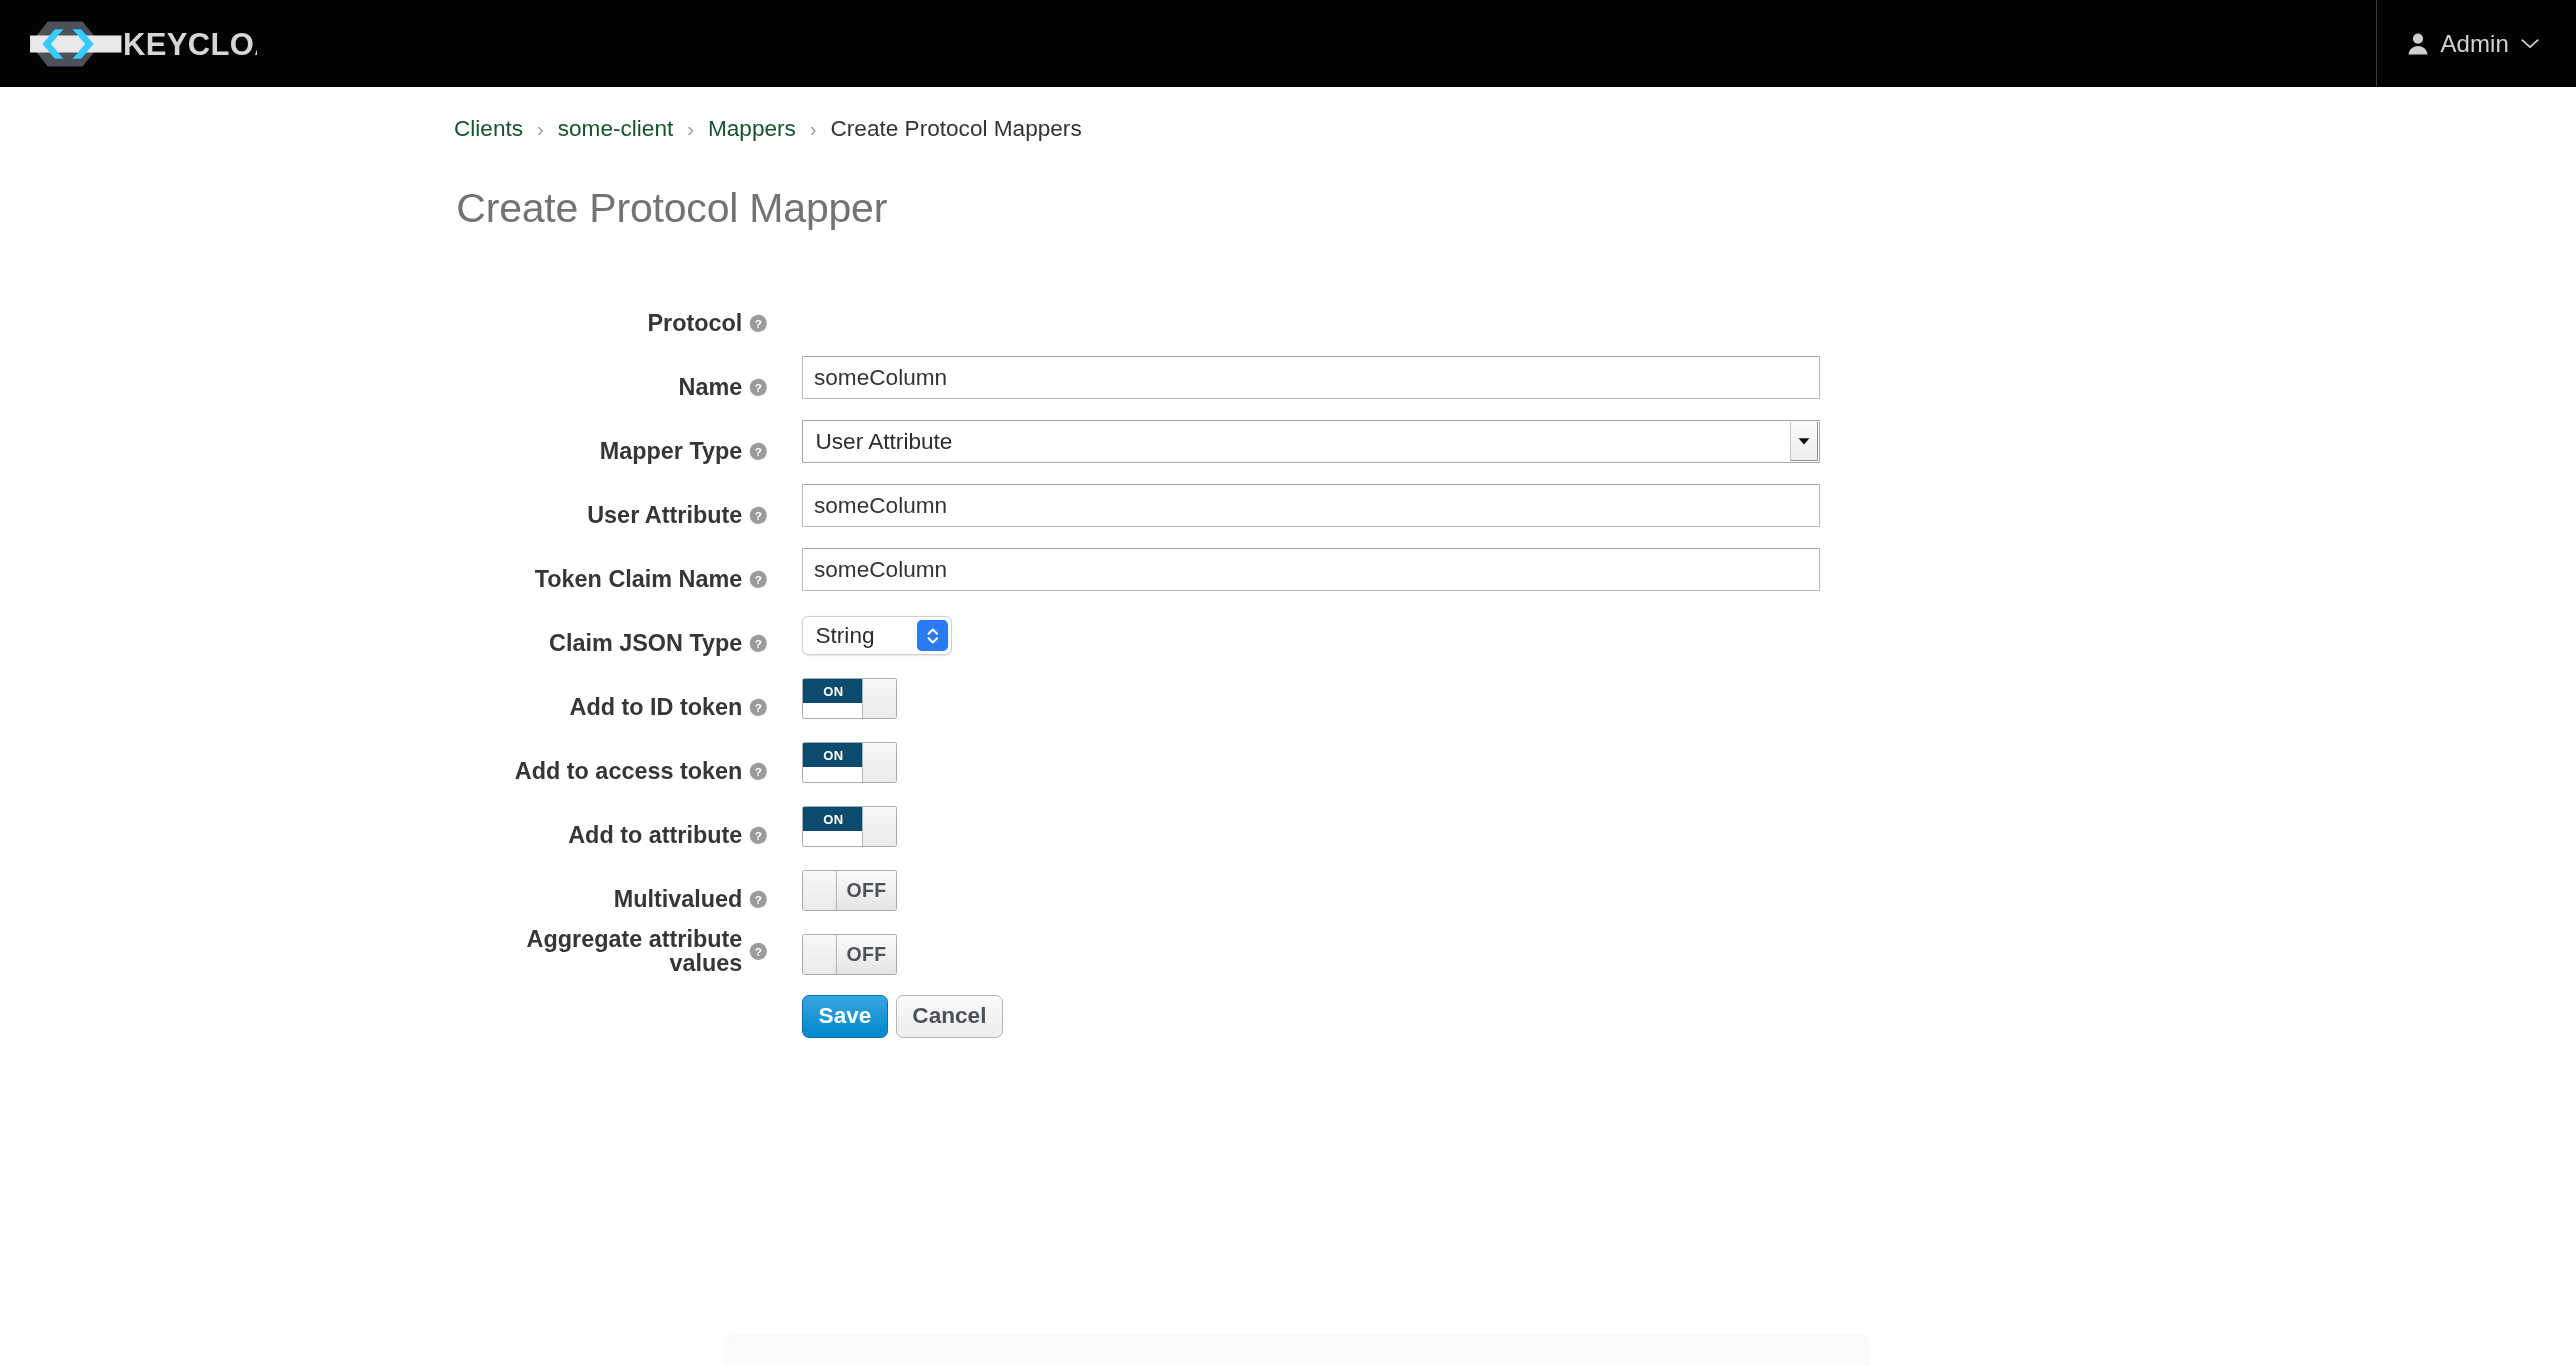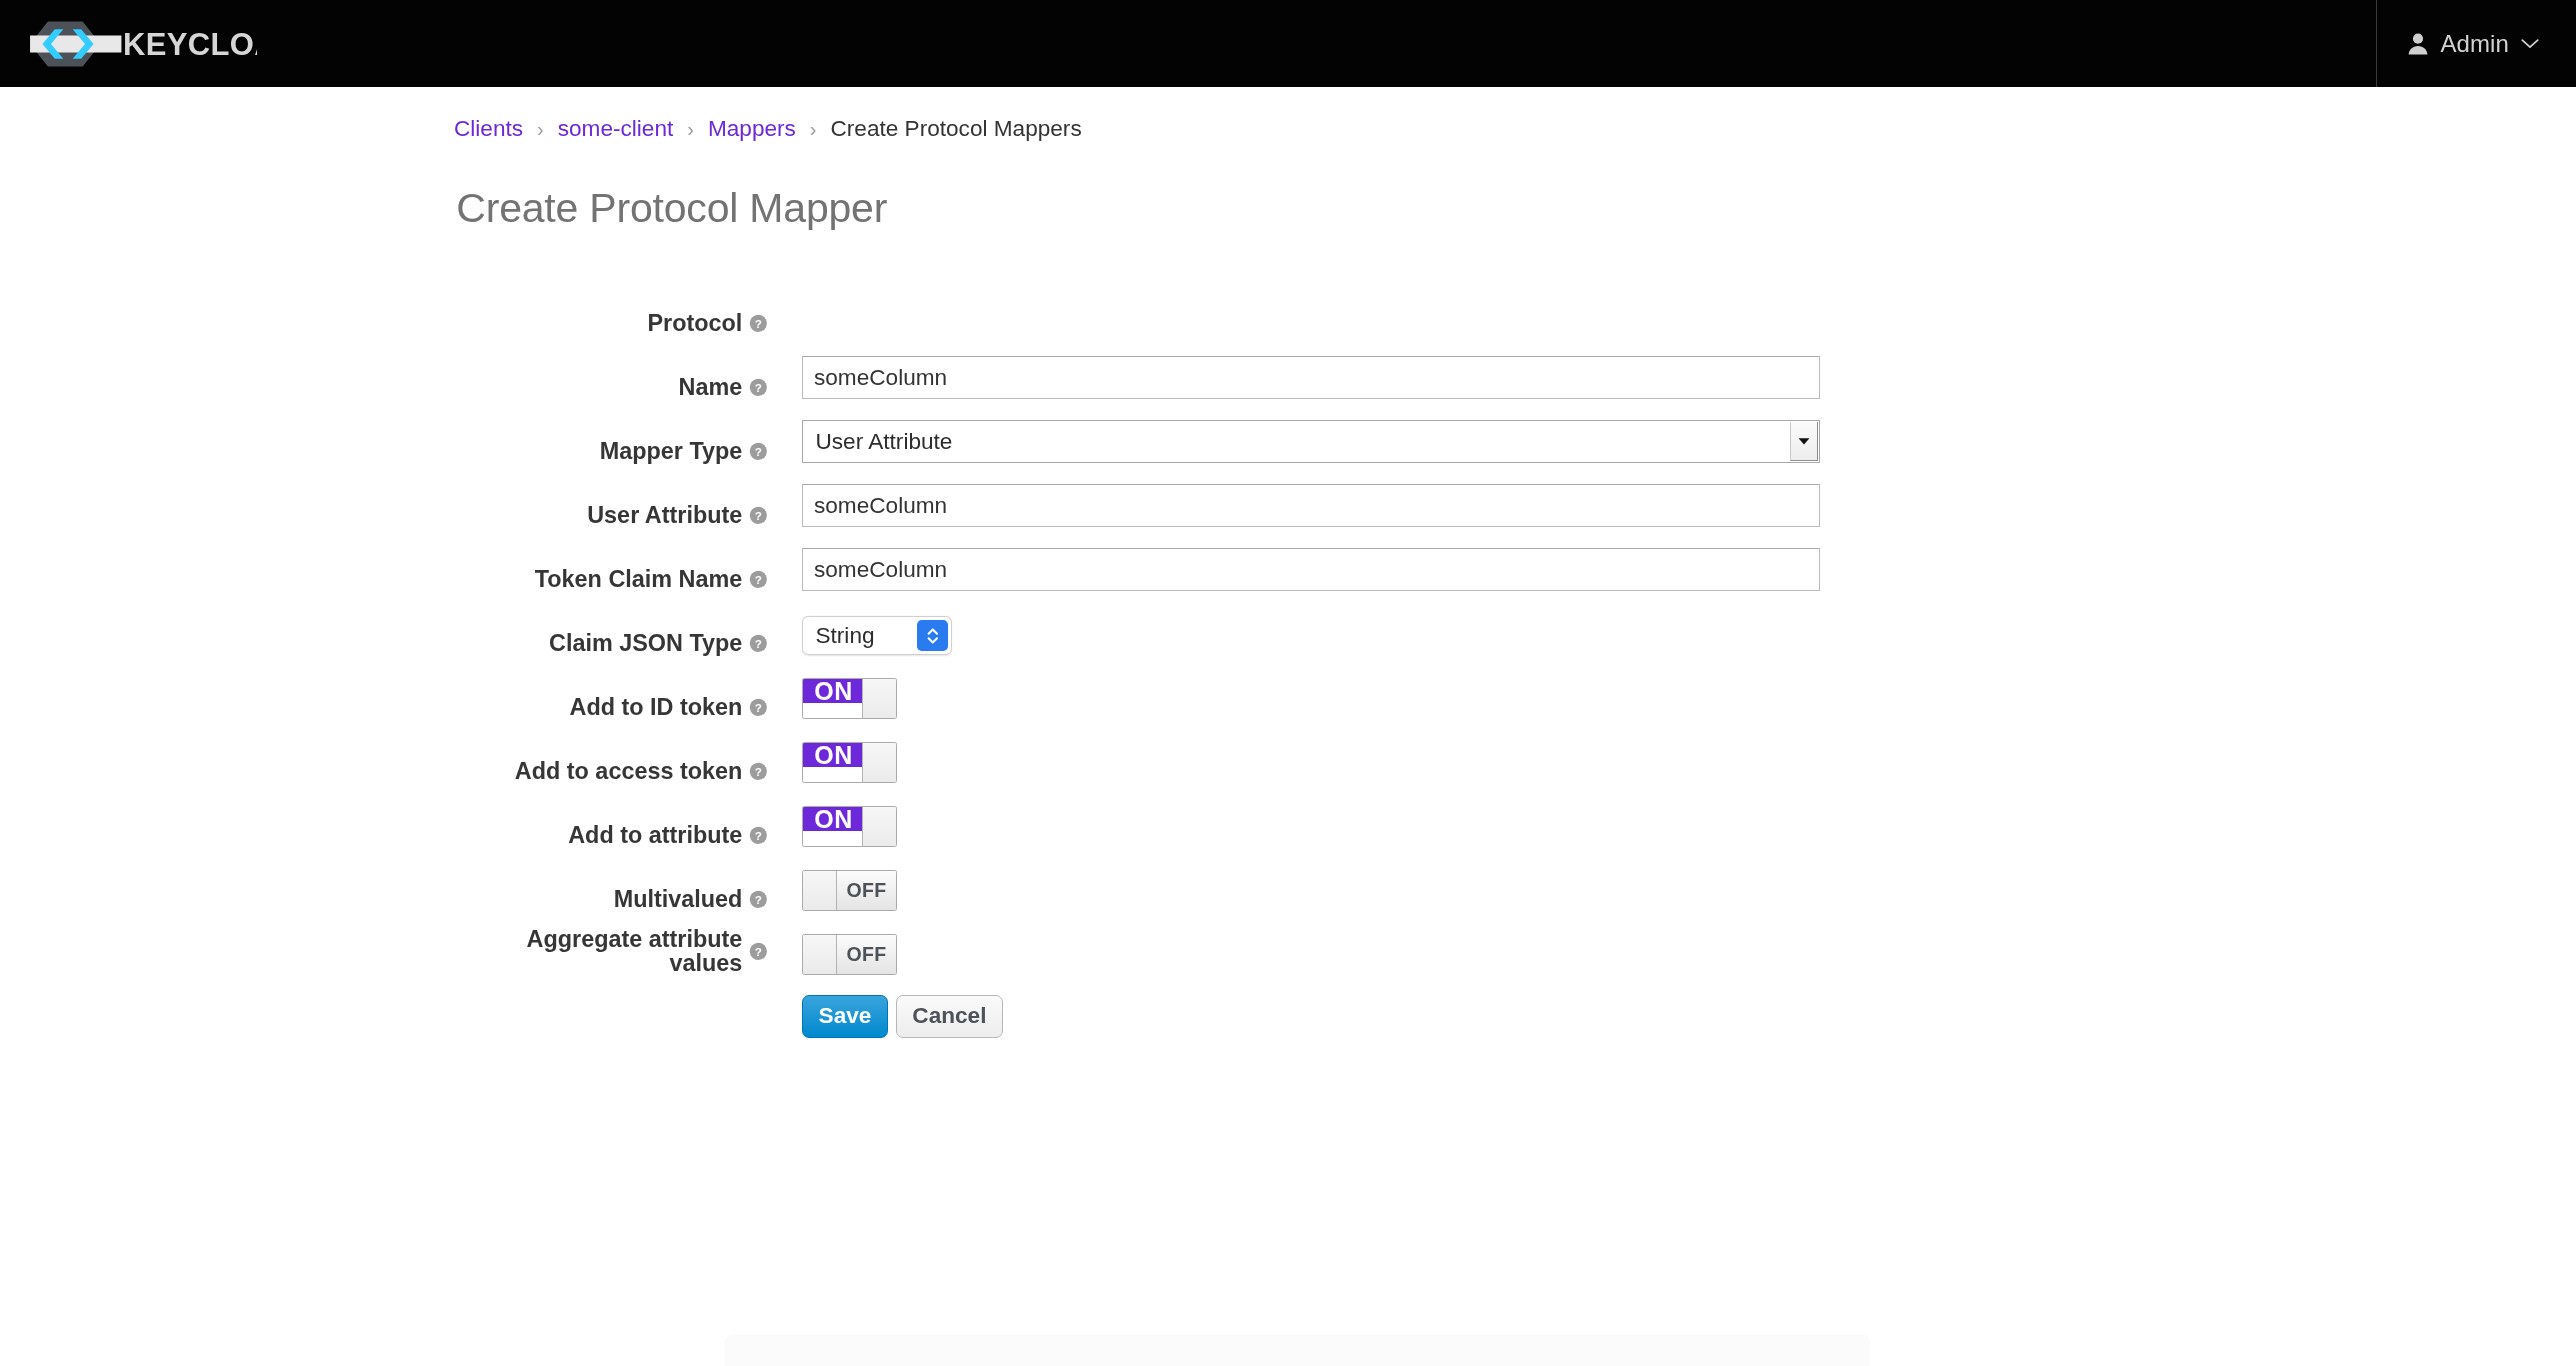--- a/index.html
+++ b/index.html
@@ -61,21 +61,21 @@
   }
 
   .breadcrumb {
     display: flex;
     align-items: center;
     gap: 0;
     padding-top: 29px;
     font-size: 22.6px;
   }
   .crumb-link {
-    color: #6d28d9;
+    color: #14532d;
     text-decoration: none;
     cursor: pointer;
     white-space: nowrap;
   }
   .crumb-sep {
     color: #9b9b9b;
     padding: 0 14px;
     font-size: 20px;
     line-height: 1;
   }
@@ -220,26 +220,26 @@
     cursor: pointer;
     overflow: hidden;
     border: 0.8px solid #aaaaaa;
     background: #ffffff;
     display: block;
   }
   .toggle .track-on {
     position: absolute;
     left: 0; top: 0; bottom: 15px;
     width: 61px;
-    background: #6d28d9;
+    background: #0c4a6e;
     display: flex;
     align-items: center;
     justify-content: center;
     color: #ffffff;
-    font-size: 25px;
+    font-size: 13px;
     font-weight: bold;
     letter-spacing: 0.4px;
   }
   .toggle .knob-right {
     position: absolute;
     right: 0; top: 0; bottom: 0;
     width: 34px;
     background: linear-gradient(to bottom, #f7f7f7, #ebebeb);
     border-left: 0.8px solid #b3b3b3;
   }

